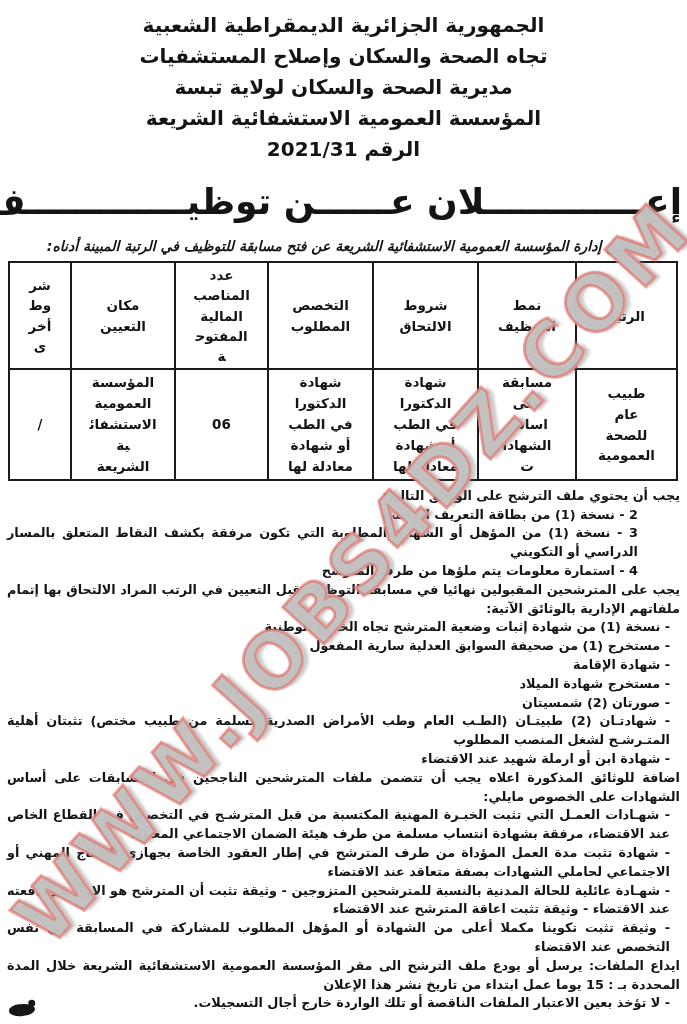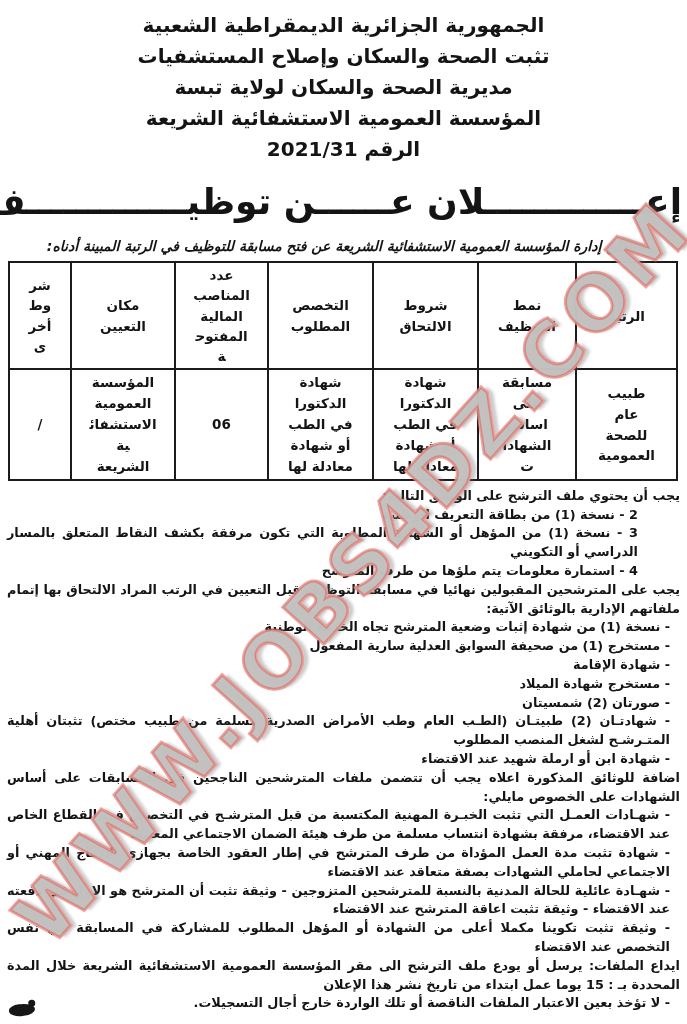--- a/index.html
+++ b/index.html
@@ -47,21 +47,21 @@
   .ink-blob:after{content:"";position:absolute;left:20px;top:-3px;width:7px;height:7px;
     background:#161616;border-radius:50%;}
 </style>
 </head>
 <body>
 
 <div class="page">
 
   <div class="doc-header">
     <div class="h-line">الجمهورية الجزائرية الديمقراطية الشعبية</div>
-    <div class="h-line">تثبت الصحة والسكان وإصلاح المستشفيات</div>
+    <div class="h-line">تجاه الصحة والسكان وإصلاح المستشفيات</div>
     <div class="h-line">مديرية الصحة والسكان لولاية تبسة</div>
     <div class="h-line">المؤسسة العمومية الاستشفائية الشريعة</div>
     <div class="h-line">الرقم 2021/31</div>
   </div>
 
   <div class="doc-title">إعـــــــــــــلان عــــــن توظيـــــــــــــف</div>
 
   <div class="intro">تعلن إدارة المؤسسة العمومية الاستشفائية الشريعة عن فتح مسابقة للتوظيف في الرتبة المبينة أدناه:</div>
 
   <table class="rec">

